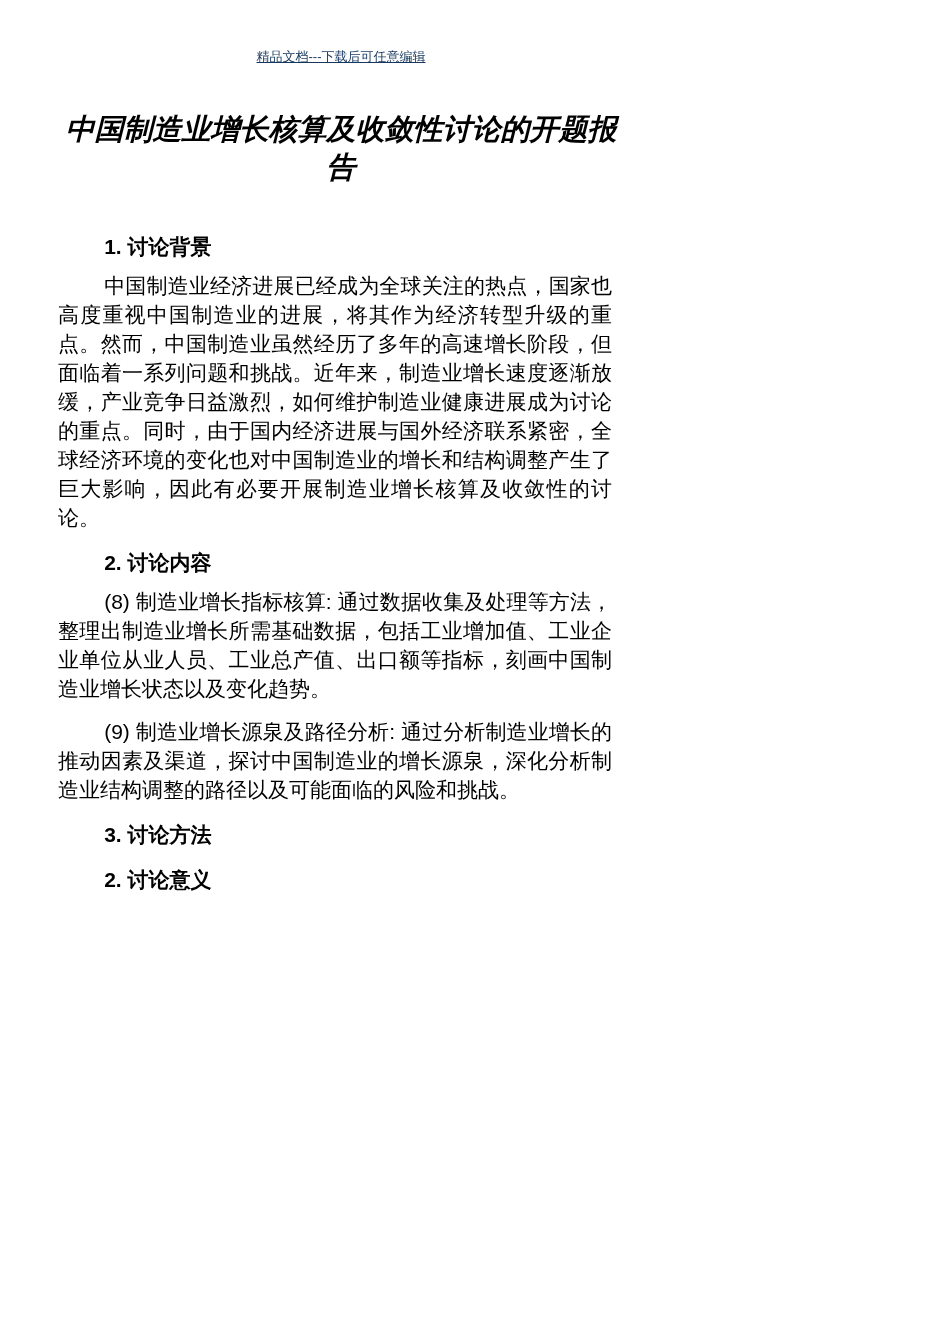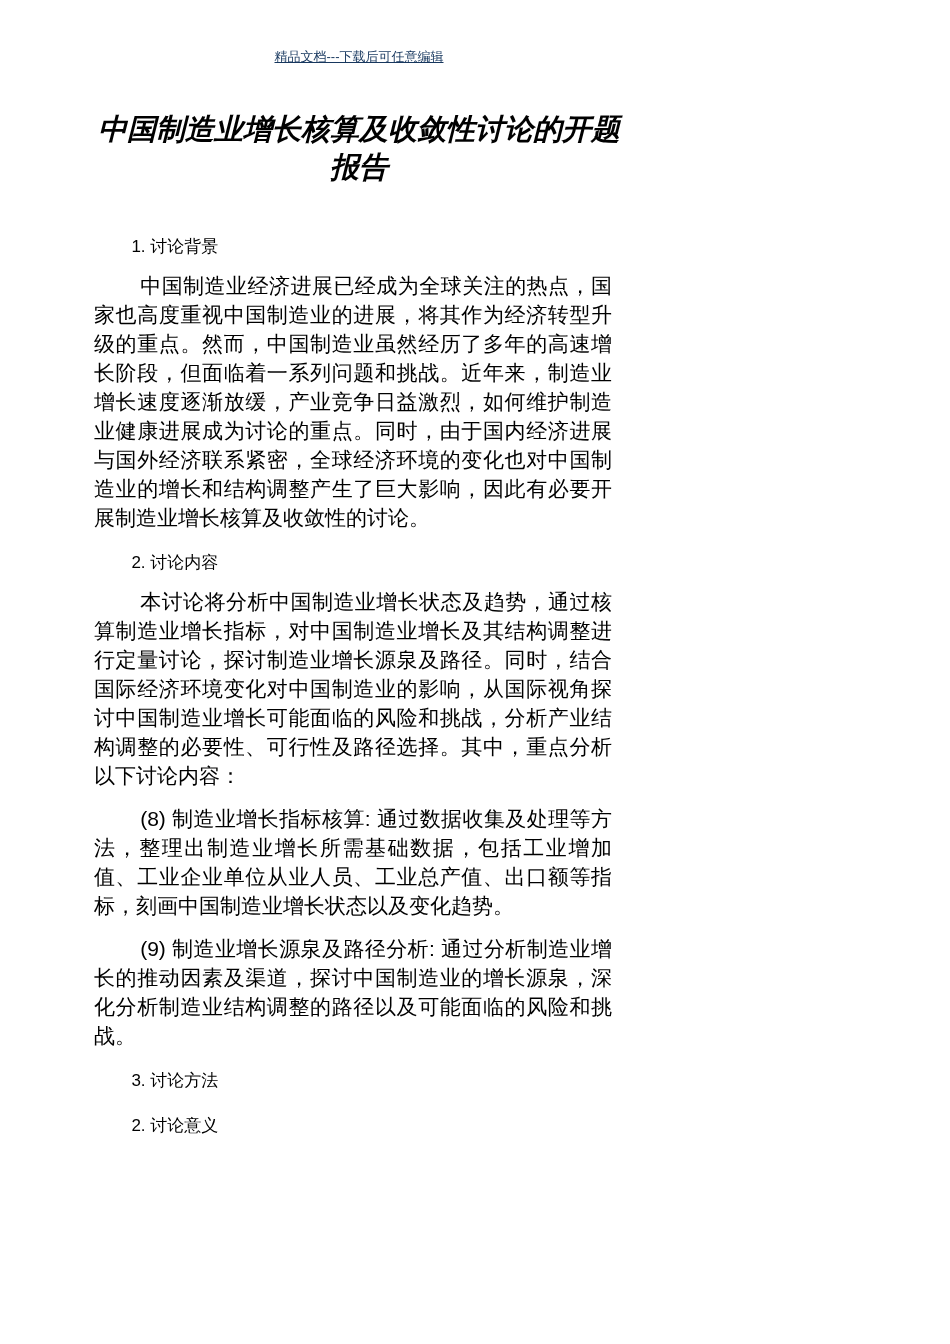--- a/index.html
+++ b/index.html
@@ -8,43 +8,43 @@
     width: 950px;
     height: 1344px;
     margin: 0 auto;
     overflow: hidden;
     font-family: "Liberation Sans", "DejaVu Sans", sans-serif;
     color: #000000;
   }
   .page {
     width: 764px;
     height: 1344px;
-    padding: 48px 140px 40px 94px;
+    padding: 48px 140px 40px 58px;
   }
   .header-note {
     text-align: center;
     font-size: 13px;
     line-height: 18px;
     color: #17375e;
     text-decoration: underline;
     font-weight: 400;
   }
   .doc-title {
     margin: 44px 0 46px 0;
     text-align: center;
     font-size: 29px;
     line-height: 38px;
     font-weight: 700;
     color: #000000;
     font-style: italic;
   }
   .section-heading {
-    font-size: 17px;
+    font-size: 21px;
     line-height: 29px;
-    font-weight: 400;
+    font-weight: 700;
     text-indent: 2.2em;
     margin: 16px 0 10px 0;
   }
   .para {
     font-size: 21px;
     line-height: 29px;
     font-weight: 400;
     text-align: justify;
     text-indent: 2.2em;
     margin: 0 12px 14px 0;
@@ -62,21 +62,20 @@
 
   <div>
 
     <section>
       <h2 class="section-heading">1. 讨论背景</h2>
       <p class="para">中国制造业经济进展已经成为全球关注的热点，国家也高度重视中国制造业的进展，将其作为经济转型升级的重点。然而，中国制造业虽然经历了多年的高速增长阶段，但面临着一系列问题和挑战。近年来，制造业增长速度逐渐放缓，产业竞争日益激烈，如何维护制造业健康进展成为讨论的重点。同时，由于国内经济进展与国外经济联系紧密，全球经济环境的变化也对中国制造业的增长和结构调整产生了巨大影响，因此有必要开展制造业增长核算及收敛性的讨论。</p>
     </section>
 
     <section>
       <h2 class="section-heading">2. 讨论内容</h2>
-      <p class="para">本讨论将分析中国制造业增长状态及趋势，通过核算制造业增长指标，对中国制造业增长及其结构调整进行定量讨论，探讨制造业增长源泉及路径。同时，结合国际经济环境变化对中国制造业的影响，从国际视角探讨中国制造业增长可能面临的风险和挑战，分析产业结构调整的必要性、可行性及路径选择。其中，重点分析以下讨论内容：</p>
       <p class="para">(8) 制造业增长指标核算: 通过数据收集及处理等方法，整理出制造业增长所需基础数据，包括工业增加值、工业企业单位从业人员、工业总产值、出口额等指标，刻画中国制造业增长状态以及变化趋势。</p>
       <p class="para">(9) 制造业增长源泉及路径分析: 通过分析制造业增长的推动因素及渠道，探讨中国制造业的增长源泉，深化分析制造业结构调整的路径以及可能面临的风险和挑战。</p>
     </section>
 
     <section>
       <h2 class="section-heading">3. 讨论方法</h2>
     </section>
 
     <section>
       <h2 class="section-heading">2. 讨论意义</h2>

